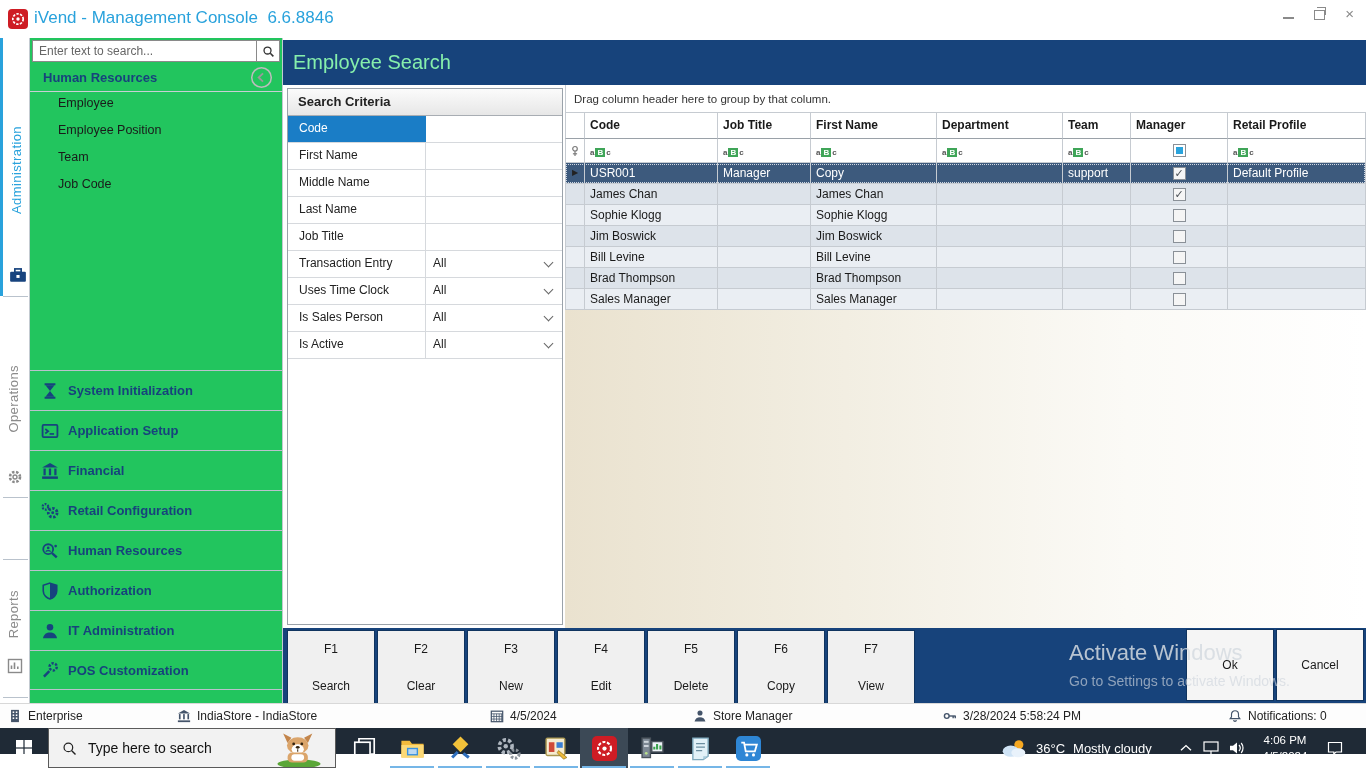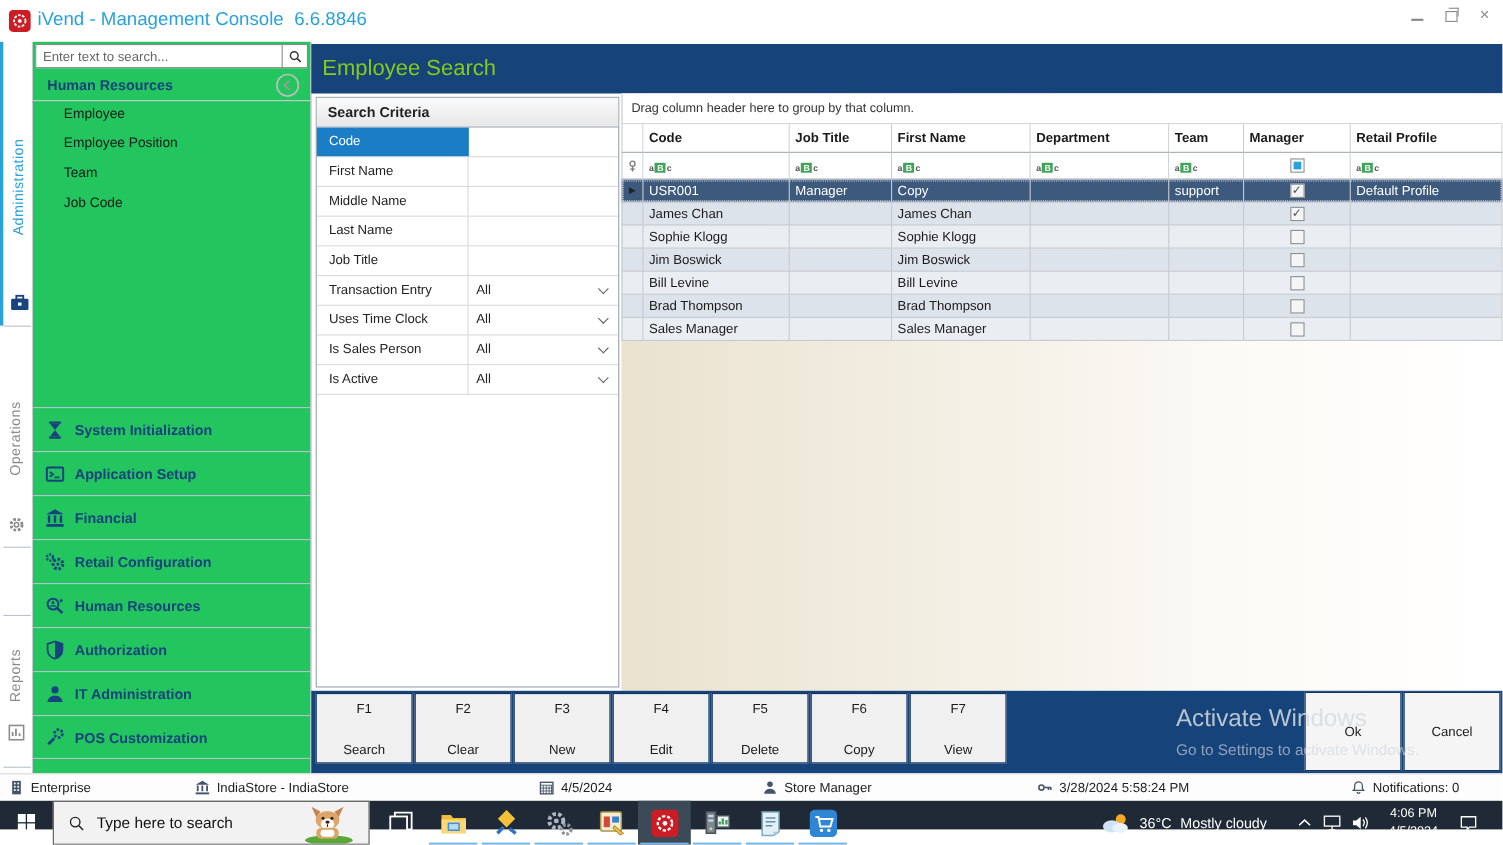--- a/index.html
+++ b/index.html
@@ -51,21 +51,21 @@
   #sidebar-items{position:absolute;left:0;top:52px;width:253px;}
   .side-item{height:27px;line-height:27px;padding-left:28px;font-size:12.5px;color:#1a1a1a;cursor:default;}
   #sidebar-sections{position:absolute;left:0;top:332px;width:252px;}
   .side-section{height:40px;border-top:1px solid #b9c2cc;display:flex;align-items:center;gap:9px;padding-left:11px;box-sizing:border-box;}
   .side-section:last-child{border-bottom:1px solid #b9c2cc;}
   .side-section .ico{width:18px;height:18px;flex:0 0 18px;}
   .side-section .lbl{font-weight:bold;font-size:13px;color:#17427c;}
 
   
   .main{position:absolute;left:283px;top:0;width:1083px;height:665px;}
-  .main-header{position:absolute;left:0;top:2px;width:1083px;height:45px;background:#17437b;color:#84cc16;
+  .main-header{position:absolute;left:0;top:2px;width:1083px;height:45px;background:#17437b;color:#86efac;
       font-size:20px;line-height:45px;padding-left:10px;box-sizing:border-box;}
   .main-body{position:absolute;left:0;top:47px;width:1083px;height:637px;}
 
   
   .criteria{position:absolute;left:4px;top:3px;width:276px;height:537px;background:#fff;border:1px solid #9aa2aa;box-sizing:border-box;}
   .criteria-head{height:26px;line-height:26px;padding-left:10px;font-weight:bold;font-size:13px;color:#222;
       background:linear-gradient(#fbfbfb,#e7e7e7);border-bottom:1px solid #a8adb3;}
   .crit-row{display:flex;height:26px;border-bottom:1px solid #d6d9dd;}
   .crit-label{width:138px;box-sizing:border-box;padding-left:11px;line-height:25px;font-size:12px;color:#222;border-right:1px solid #d6d9dd;}
   .crit-row.selected .crit-label{background:#1a7dc6;color:#fff;border-right-color:#1a7dc6;}
@@ -95,21 +95,21 @@
   .abc-a,.abc-c{font-size:8px;font-weight:bold;color:#555;}
   .abc-b{font-size:8px;font-weight:bold;color:#fff;background:#3fa558;padding:0 2px;margin:0 1px;}
   .cb{width:13px;height:13px;border:1px solid #8a9097;background:#f5f5f5;display:inline-flex;align-items:center;justify-content:center;box-sizing:border-box;}
   .cb.checked::after{content:"\2713";font-size:11px;color:#4a4f55;line-height:11px;}
   .cb.indet{background:#fff;}
   .cb.indet::after{content:"";width:7px;height:7px;background:#2aa3dc;display:block;}
 
   
   .fnbar{position:absolute;left:0;top:590px;width:1083px;height:75px;background:#17437b;}
   #fnbuttons{position:absolute;left:4px;top:2px;display:flex;gap:2px;}
-  .fnbtn{width:88px;height:64px;background:#f0f0f0;border:1px solid #10345f;box-sizing:border-box;
+  .fnbtn{width:88px;height:74px;background:#f0f0f0;border:1px solid #10345f;box-sizing:border-box;
       display:flex;flex-direction:column;align-items:center;justify-content:center;gap:23px;}
   .fnkey,.fnlbl{font-size:12px;color:#1a1a1a;}
   .dialog-btns{position:absolute;right:2px;top:1px;display:flex;gap:2px;}
   .dlgbtn{width:88px;height:72px;background:#f5f5f5;border:1px solid #10345f;box-sizing:border-box;
       display:flex;align-items:center;justify-content:center;font-size:12px;color:#1a1a1a;}
   .watermark{position:absolute;left:786px;top:12px;z-index:5;pointer-events:none;width:330px;}
   .wm1{font-size:22px;color:rgba(213,218,224,0.85);}
   .wm2{font-size:14px;color:rgba(208,214,221,0.65);margin-top:7px;}
 
   

